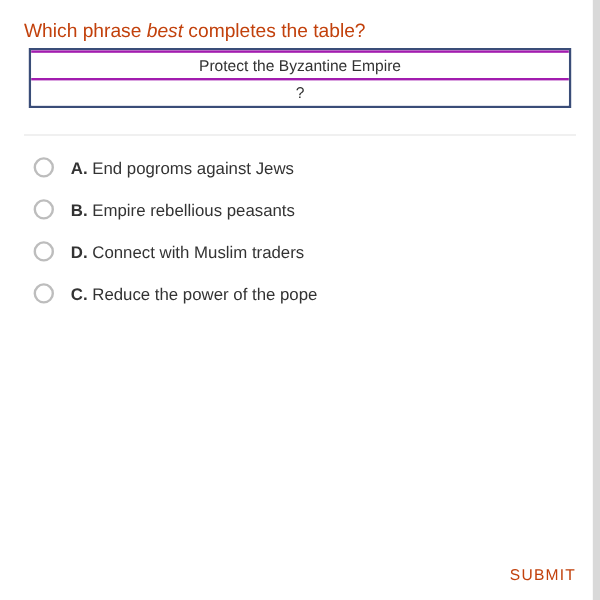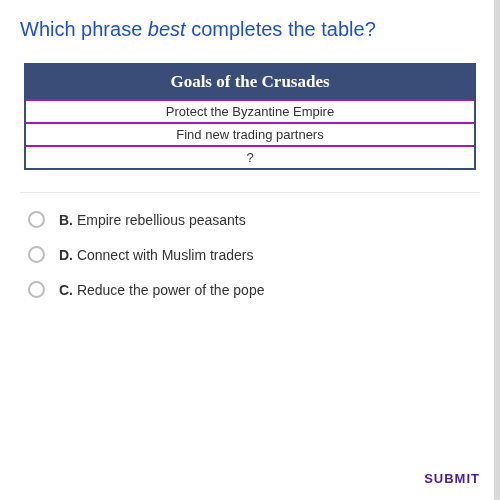--- a/index.html
+++ b/index.html
@@ -6,23 +6,23 @@
     body {
       font-family: Arial, Helvetica, sans-serif;
       width: 500px;
       height: 500px;
       background: #fff;
       position: relative;
       padding: 18px 20px 0 20px;
       color: #333;
     }
     .question {
-      font-size: 20px;
-      margin-bottom: 22px;
-      color: #1d4ed8;
+      font-size: 16px;
+      margin-bottom: 4px;
+      color: #c2410c;
     }
     .question .emph {
       font-style: italic;
     }
     .table-wrap {
       border: 2px solid #3a4d78;
       margin: 0 4px 22px 4px;
     }
     .table-header {
       background: #3a4d78;
@@ -67,24 +67,24 @@
       font-size: 14px;
       color: #333;
     }
     .choice-label .letter {
       font-weight: bold;
     }
     .submit {
       position: absolute;
       bottom: 14px;
       right: 20px;
-      color: #4c1d95;
+      color: #c2410c;
       font-size: 13px;
       letter-spacing: 1px;
-      font-weight: 700;
+      font-weight: 400;
       cursor: pointer;
     }
     .right-edge {
       position: absolute;
       top: 0;
       right: 0;
       width: 6px;
       height: 100%;
       background: #d9d9d9;
     }
@@ -92,29 +92,34 @@
 </head>
 <body>
 
 <div class="right-edge"></div>
 
 <div class="question">
   <span>Which phrase </span><span class="emph">best</span><span> completes the table?</span>
 </div>
 
 <div class="table-wrap">
-  <div class="table-header">Goals of the Crusades</div>
   <div class="table-row">Protect the Byzantine Empire</div>
-  <div class="table-row">Find new trading partners</div>
   <div class="table-row">?</div>
 </div>
 
 <hr class="divider">
 
 <div class="choices">
+  <div class="choice">
+    <div class="radio"></div>
+    <div class="choice-label">
+      <span class="letter">A.</span>
+      <span>End pogroms against Jews</span>
+    </div>
+  </div>
   <div class="choice">
     <div class="radio"></div>
     <div class="choice-label">
       <span class="letter">B.</span>
       <span>Empire rebellious peasants</span>
     </div>
   </div>
   <div class="choice">
     <div class="radio"></div>
     <div class="choice-label">

